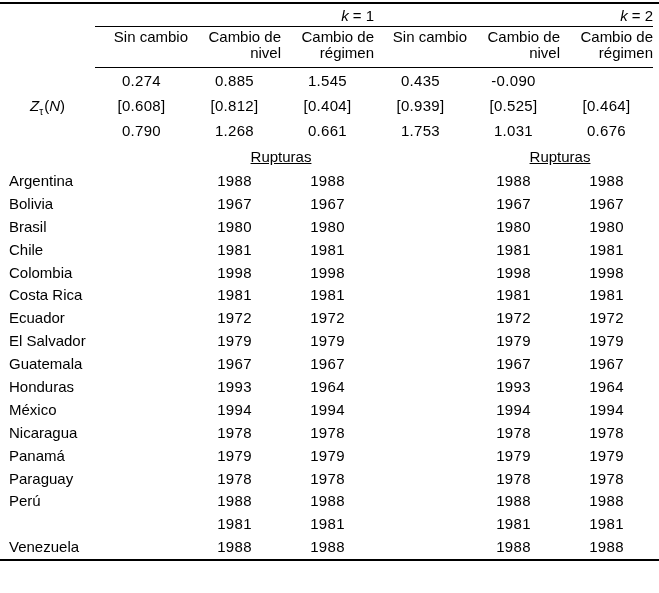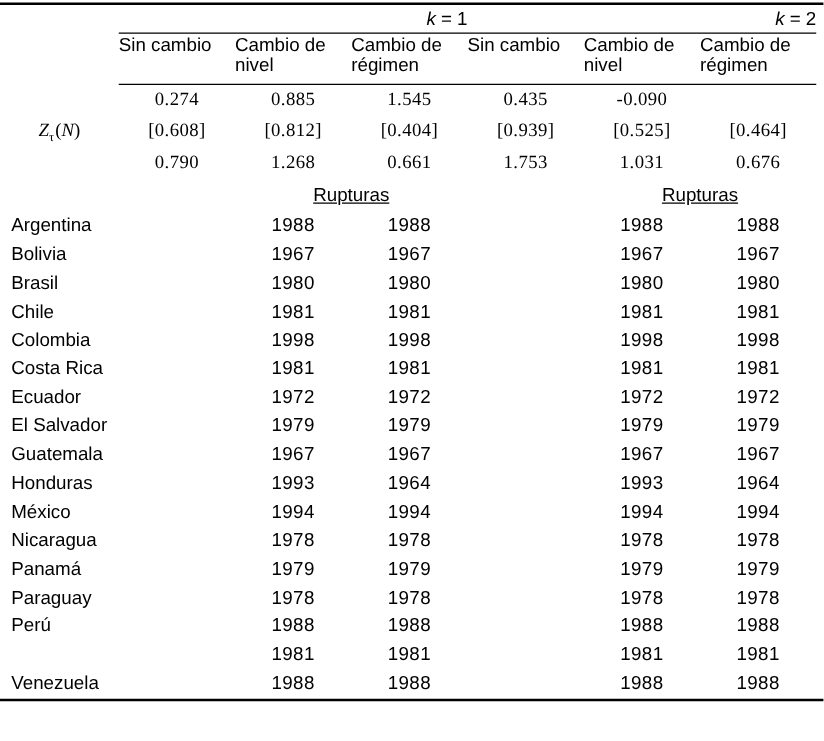--- a/index.html
+++ b/index.html
@@ -14,25 +14,25 @@
   .flexrow{display:flex;}
   .spacer{width:95px;flex:none;}
   .dataarea{flex:1;margin-right:6px;border-bottom:1.5px solid #000;box-sizing:border-box;}
   .krow .dataarea{display:flex;height:23px;align-items:center;}
   .khalf{flex:1;text-align:right;}
   .keq{margin-left:4px;}
   .it{font-style:italic;}
   .subsc{font-size:10px;position:relative;top:4px;margin-right:1px;}
 
   .subrow .dataarea{display:grid;grid-template-columns:repeat(6,1fr);height:41px;padding-top:2px;}
-  .colhead{white-space:pre-line;text-align:left;line-height:16px;}
+  .colhead{white-space:pre-line;text-align:right;line-height:16px;}
 
   
   .grow{display:grid;grid-template-columns:95px repeat(6,1fr);margin-right:6px;}
-  .srow{height:25px;line-height:25px;font-family:Liberation Serif, serif;}
+  .srow{height:25px;line-height:25px;}
   .num{text-align:center;letter-spacing:0.3px;}
   .zlabel{text-align:center;letter-spacing:0;}
   .rrow{height:27px;line-height:27px;}
   .rupt{text-align:center;text-decoration:underline;}
   .rupt.r1{grid-column:3 / span 2;}
   .rupt.r2{grid-column:6 / span 2;}
   .crow{height:22.9px;line-height:22.9px;}
   .namecell{padding-left:9px;text-align:left;}
 </style>
 </head>

